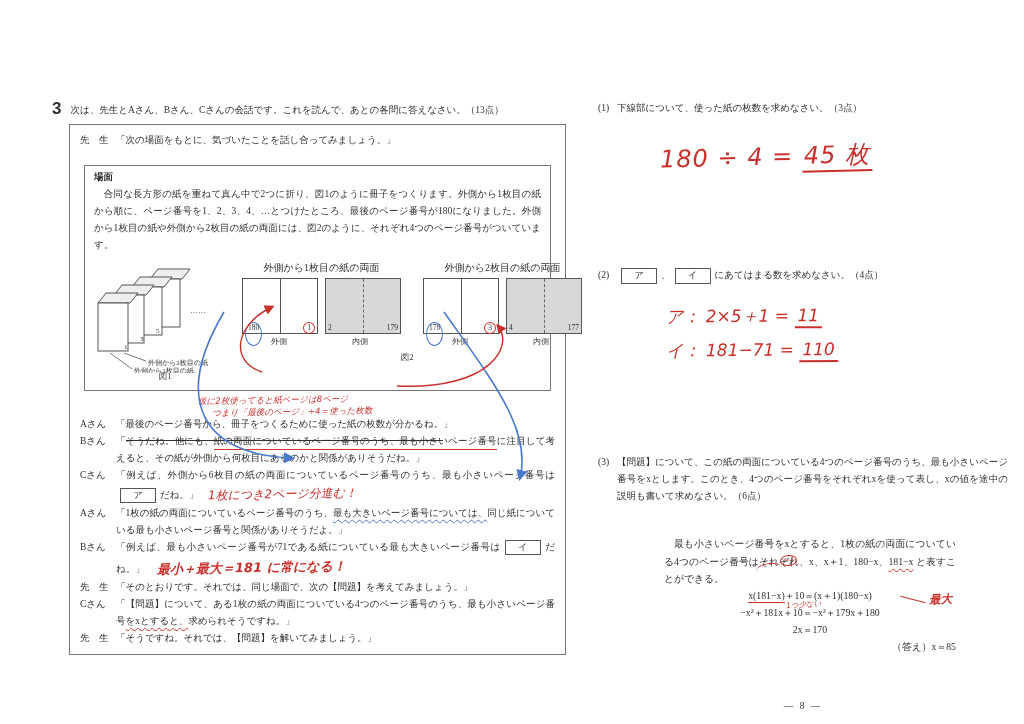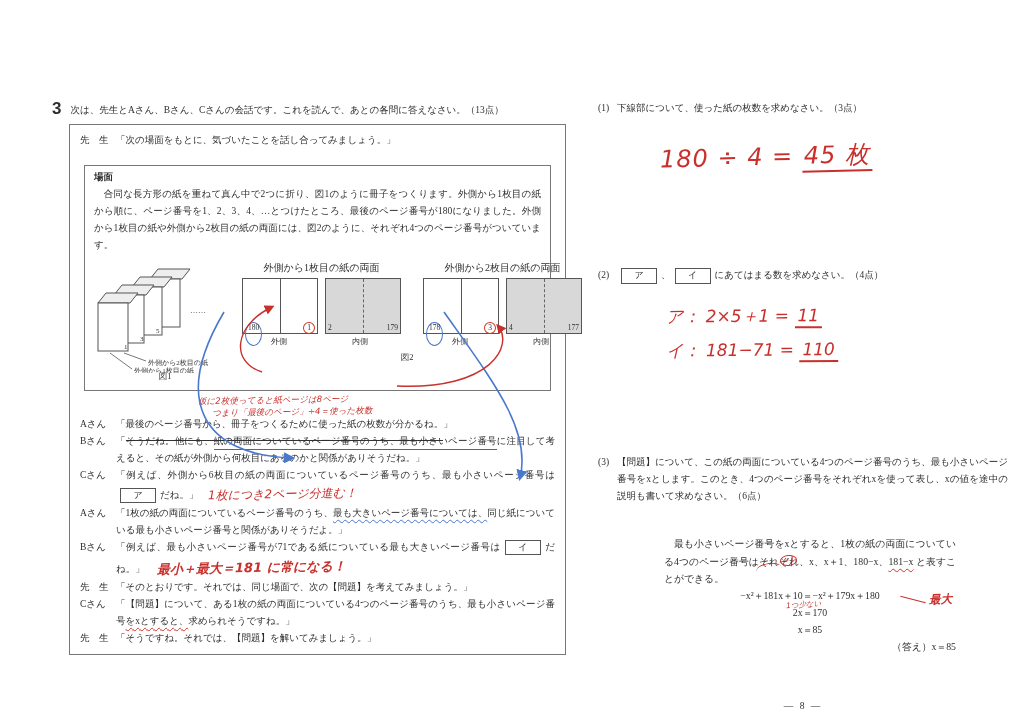--- a/index.html
+++ b/index.html
@@ -280,23 +280,23 @@
       <div><span>イ： 181−71 = </span><span class="val">110</span></div>
     </div>
 
     <div class="q-line gap-q3">
       <span class="q-label">(3)</span>
       <span class="q-text">【問題】について、この紙の両面についている4つのページ番号のうち、最も小さいページ番号をxとします。このとき、4つのページ番号をそれぞれxを使って表し、xの値を途中の説明も書いて求めなさい。（6点）</span>
     </div>
 
     <div class="solution">
       <div class="sol-para"><span>　最も小さいページ番号をxとすると、1枚の紙の両面についている4つのページ番号はそれぞれ、x、x＋1、180−x、</span><span class="wavy-red">181−x</span><span> と表すことができる。</span></div>
+      <div class="sol-eq"><span class="eq-mark">x(181−x)</span><span>＋10＝(x＋1)(180−x)</span></div>
       <div class="sol-eq">−x²＋181x＋10＝−x²＋179x＋180</div>
       <div class="sol-eq">2x＝170</div>
-      <div class="sol-eq">x＝85</div>
       <div class="sol-ans">（答え）x＝85</div>
 
       <span class="sol-note-circle hand">＋1</span>
       <span class="sol-note-arc"></span>
       <span class="sol-note-less hand">1つ少ない</span>
       <span class="sol-note-max">
           <span class="leader"></span>
           <span class="txt hand">最大</span>
         </span>
     </div>

